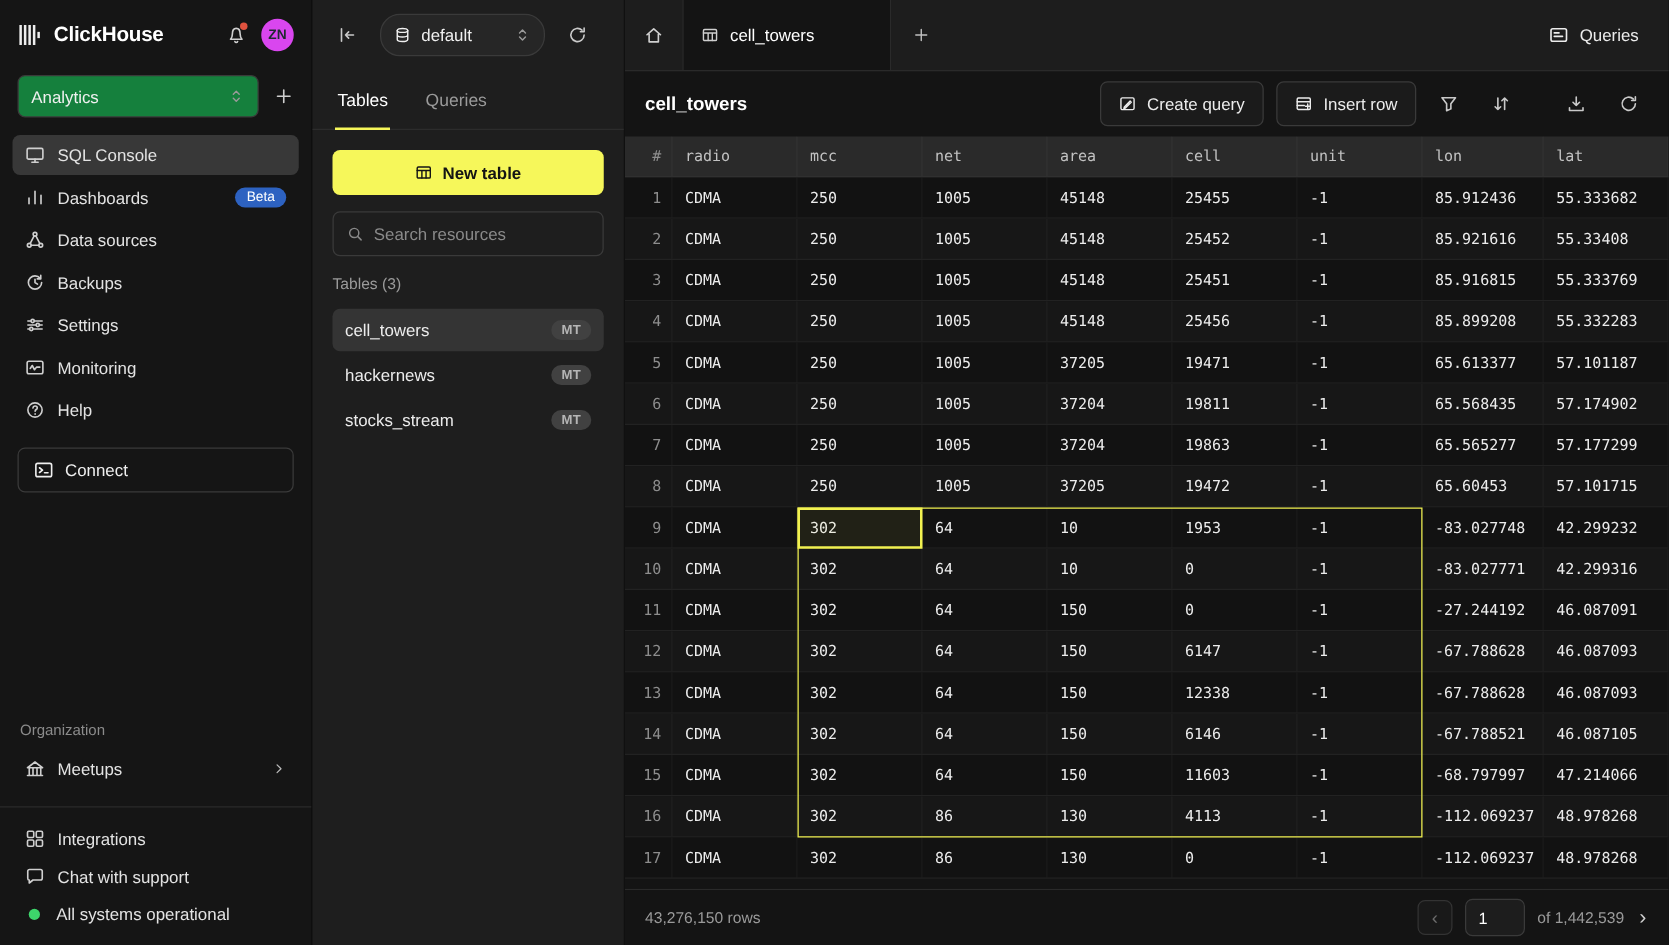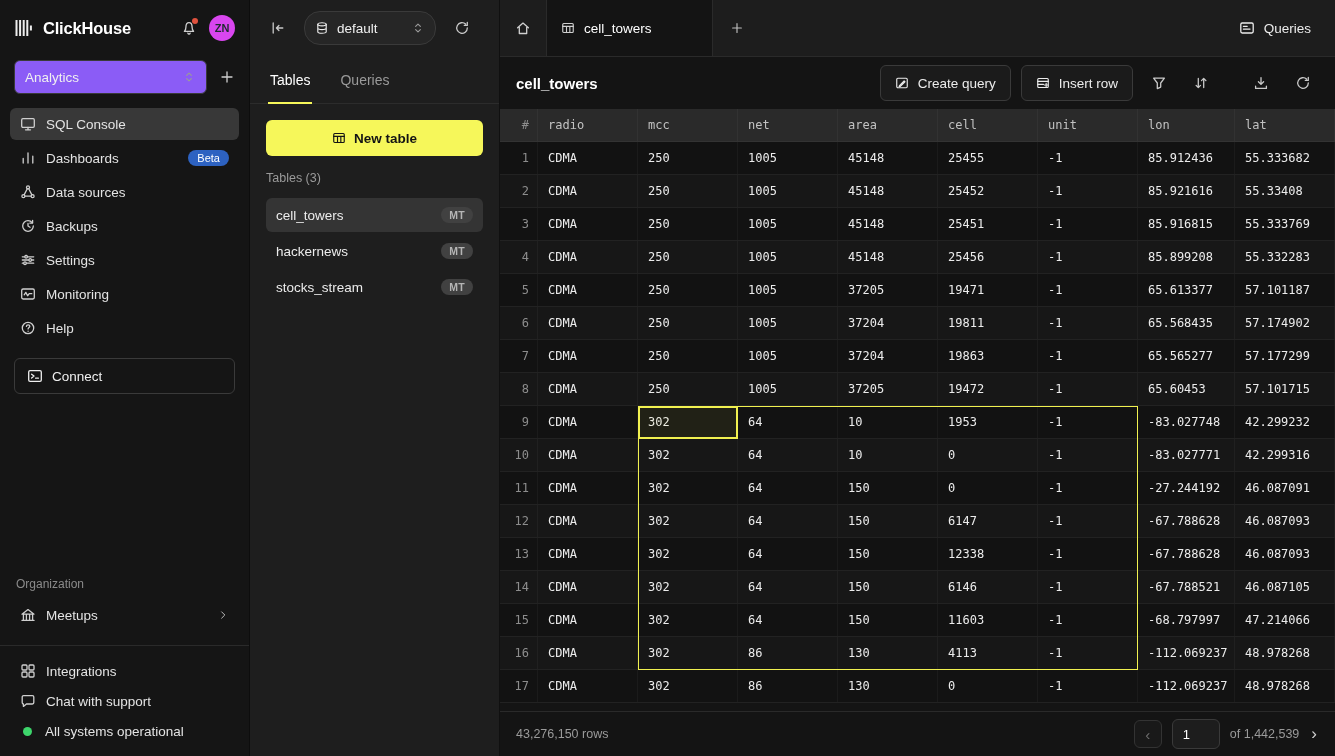--- a/index.html
+++ b/index.html
@@ -17,21 +17,21 @@
   .sb-header { height:56px; display:flex; align-items:center; padding:0 14px; gap:9px; }
   .logo svg { display:block; }
   .brand { font-weight:700; font-size:16.5px; letter-spacing:-0.2px; color:#fff; }
   .sb-header-right { margin-left:auto; display:flex; align-items:center; gap:12px; }
   .bell-wrap { position:relative; color:#cfcfcf; display:flex; cursor:pointer; }
   .notif-dot { position:absolute; top:-2px; right:-1px; width:6px; height:6px;
     border-radius:50%; background:#e0523e; }
   .avatar { width:26px; height:26px; border-radius:50%; background:#d946ef; color:#1e2a30;
     font-size:11px; font-weight:700; display:flex; align-items:center; justify-content:center; cursor:pointer; }
   .workspace-row { display:flex; align-items:center; gap:12px; padding:4px 14px 12px; }
-  .workspace-select { flex:1; height:34px; background:#8b5cf6; border:1px solid #3a3a3a;
+  .workspace-select { flex:1; height:34px; background:#15803d; border:1px solid #3a3a3a;
     border-radius:6px; display:flex; align-items:center; gap:8px; padding:0 10px;
     font-size:13.5px; color:#f0f0f0; cursor:pointer; }
   .workspace-select .chev { margin-left:auto; color:#9a9a9a; }
   .plus-btn { color:#cfcfcf; display:flex; cursor:pointer; }
   .nav { display:flex; flex-direction:column; gap:2px; padding:2px 10px; }
   .nav-item { height:32px; border-radius:6px; display:flex; align-items:center; gap:10px;
     padding:8px 10px; font-size:13.5px; color:#e3e3e3; cursor:pointer; }
   .nav-item svg { color:#cfcfcf; }
   .nav-item.active { background:#383838; }
   .badge-beta { margin-left:auto; background:#2d62c1; color:#fff; font-size:11px;
@@ -313,20 +313,27 @@
     </div>
 
     <div class="ex-body">
       <button class="new-table-btn">
         <svg class="ic s14" viewBox="0 0 16 16">
             <rect x="2" y="2.9" width="12" height="10.2" rx="1.1"></rect>
             <path d="M2 6.2h12M6.3 6.2v6.9M10.1 6.2v6.9"></path>
           </svg>
         <span>New table</span>
       </button>
+      <div class="search-box">
+        <svg class="ic s14" viewBox="0 0 16 16">
+            <circle cx="7.3" cy="7.3" r="4.2"></circle>
+            <path d="M10.4 10.4 13.6 13.6"></path>
+          </svg>
+        <input class="search-input" placeholder="Search resources" style="">
+      </div>
       <div class="tables-label">Tables (3)</div>
       <div class="tables-list" id="tables-list">
           <div class="table-item selected">
             <span>cell_towers</span>
             <span class="mt-badge">MT</span>
           </div>
           <div class="table-item">
             <span>hackernews</span>
             <span class="mt-badge">MT</span>
           </div>

